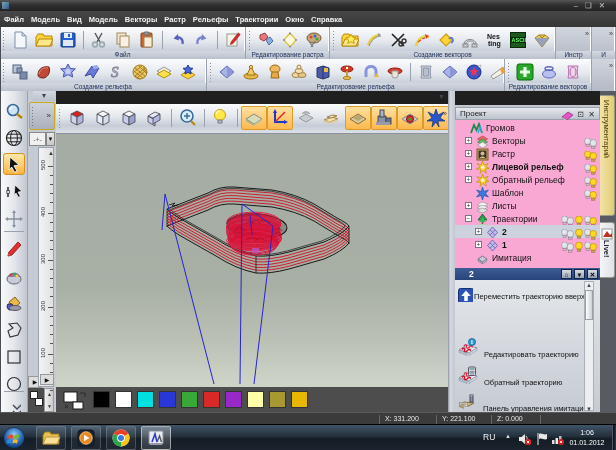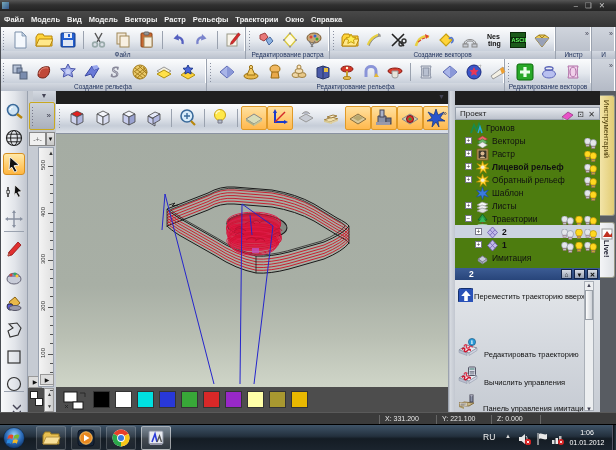--- a/index.html
+++ b/index.html
@@ -28,21 +28,21 @@
 #tab3d i{font-style:normal;font-weight:normal;color:#555}
 #vtb{left:56px;top:104px;width:392px;height:30px;background:linear-gradient(180deg,#fbfcfd 0%,#e2e6ec 45%,#c6cdd8 75%,#dce1e8 100%);border-bottom:1px solid #8a92a0}
 .vbtn{width:26px;height:24px;display:flex;align-items:center;justify-content:center;flex:none;border-radius:2px}
 .vbtn.on{background:linear-gradient(180deg,#ffe1a0,#ffb84d);border:1px solid #e09a28}
 #canvas{left:56px;top:134px;width:392px;height:253px;background:linear-gradient(180deg,#a5aca3 0%,#a8afa5 60%,#b9bfb3 80%,#ccd2c5 97%,#ced4c7 100%)}
 #palette{left:56px;top:387px;width:392px;height:25px;background:#4d4d4d;display:flex;align-items:center}
 .sw{width:17px;height:17px;margin-right:5px;border:1px solid #333;flex:none}
 #splitter{left:448px;top:91px;width:7px;height:321px;background:linear-gradient(90deg,#8a92a0,#d6dae0 30%,#c2c7d0)}
 #proj{left:455px;top:105px;width:145px;height:321px;background:#c2c7cf}
 #projhead{position:absolute;left:0;top:2px;width:145px;height:13px;background:linear-gradient(180deg,#e6e9ee,#bcc2cc);border:1px solid #98a0ac;font-size:8px;color:#222;line-height:12px;padding-left:4px}
-#tree{position:absolute;left:0;top:15px;width:145px;height:148px;background:#4d7c0f}
+#tree{position:absolute;left:0;top:15px;width:145px;height:148px;background:#f9a8d4}
 #ahead{position:absolute;left:0;top:163px;width:145px;height:12px;background:linear-gradient(180deg,#3c5c94,#28457a);color:#fff;font-size:8.5px;font-weight:bold;line-height:12px;padding-left:14px}
 #abody{position:absolute;left:0;top:175px;width:145px;height:134px;background:linear-gradient(180deg,#e3e6ea,#c6cbd3)}
 .aitem{position:absolute;left:6px;font-size:7.5px;color:#111;display:flex;align-items:flex-end}
 #hscroll{position:absolute;left:0;top:309px;width:145px;height:12px;background:#dfe1e5;border-top:1px solid #a0a6b0}
 #tabstrip{left:600px;top:91px;width:16px;height:321px;background:#585c62}
 .vtab{position:absolute;left:0;width:15px;border:1px solid #9a9a8a;border-left:none;border-radius:0 3px 3px 0}
 #status{left:0;top:412px;width:616px;height:12px;background:#3b3b3b;border-top:1px solid #5a5a5a;color:#e8e8e8;font-size:7px;line-height:11px}
 #status span{position:absolute;top:0}
 .ssep{position:absolute;top:2px;width:1px;height:9px;background:#666}
 #taskbar{left:0;top:424px;width:616px;height:26px;background:linear-gradient(180deg,#3f5468 0%,#23303d 45%,#141c24 55%,#1b242e 100%);border-top:1px solid #000}
@@ -879,21 +879,21 @@
           <svg width="25" height="22" viewBox="0 0 25 22" style="flex:none">
             <path d="M1 12l8-5 10 3-8 5z" fill="#e8eaf0" stroke="#8890a0"></path>
             <path d="M1 12l8 3v2.5l-8-3z" fill="#b8bed0" stroke="#8890a0" stroke-width="0.5"></path>
             <path d="M19 10l-8 5v2.5l8-5z" fill="#d0d4e2" stroke="#8890a0" stroke-width="0.5"></path>
             <path d="M4 11.5c1.5-2.5 3.5-1 2.5.5s1.5 2.5 3 .5 3.5-1.5 2.5.5" stroke="#cc1830" stroke-width="1.5" fill="none"></path>
             <path d="M6 9.5c1.5-2.5 3.5-1 2.5.5s1.5 2.5 3 .5 3-1.5 2.5.5" stroke="#e03048" stroke-width="1.3" fill="none" transform="translate(0,-1.5)"></path>
             <rect x="10.5" y="1" width="7" height="8.5" rx="1" fill="#d8dce8" stroke="#556"></rect>
             <rect x="11.5" y="2" width="5" height="2" fill="#8aa"></rect>
             <path d="M11.5 5.5h5M11.5 7h5M13 5v4M15 5v4" stroke="#556" stroke-width="0.5"></path>
           </svg>
-          <span style="margin-left:1px;margin-bottom:1px;white-space:nowrap">Вычислить управления</span>
+          <span style="margin-left:1px;margin-bottom:1px;white-space:nowrap">Обратный траекторию</span>
         </div>
         <div class="aitem" style="top:113px;left:3px">
           <svg width="24" height="21" viewBox="0 0 24 21" style="flex:none">
             <path d="M1 12l5-3 10 1-5 3z" fill="#c8b888" stroke="#887040"></path>
             <path d="M1 12l5 2v2l-5-2z" fill="#a89868"></path>
             <rect x="1.5" y="9.5" width="8" height="3.5" fill="#e8e0c8" stroke="#887040" stroke-width="0.5"></rect>
             <path d="M2.5 11h6M2.5 12h4" stroke="#556" stroke-width="0.6"></path>
             <rect x="12" y="2" width="3" height="7" fill="#8a92a8" stroke="#445"></rect>
             <path d="M12 2l3 0-1.5 2z" fill="#aab"></path>
           </svg>

